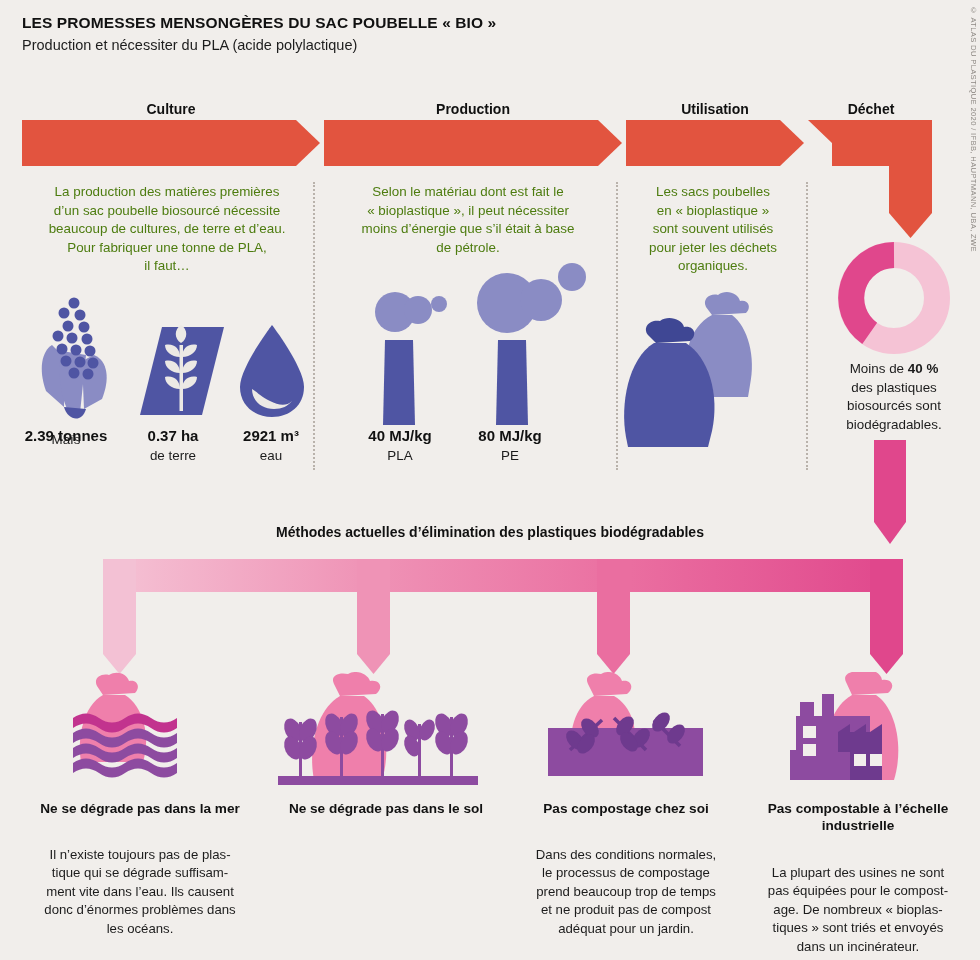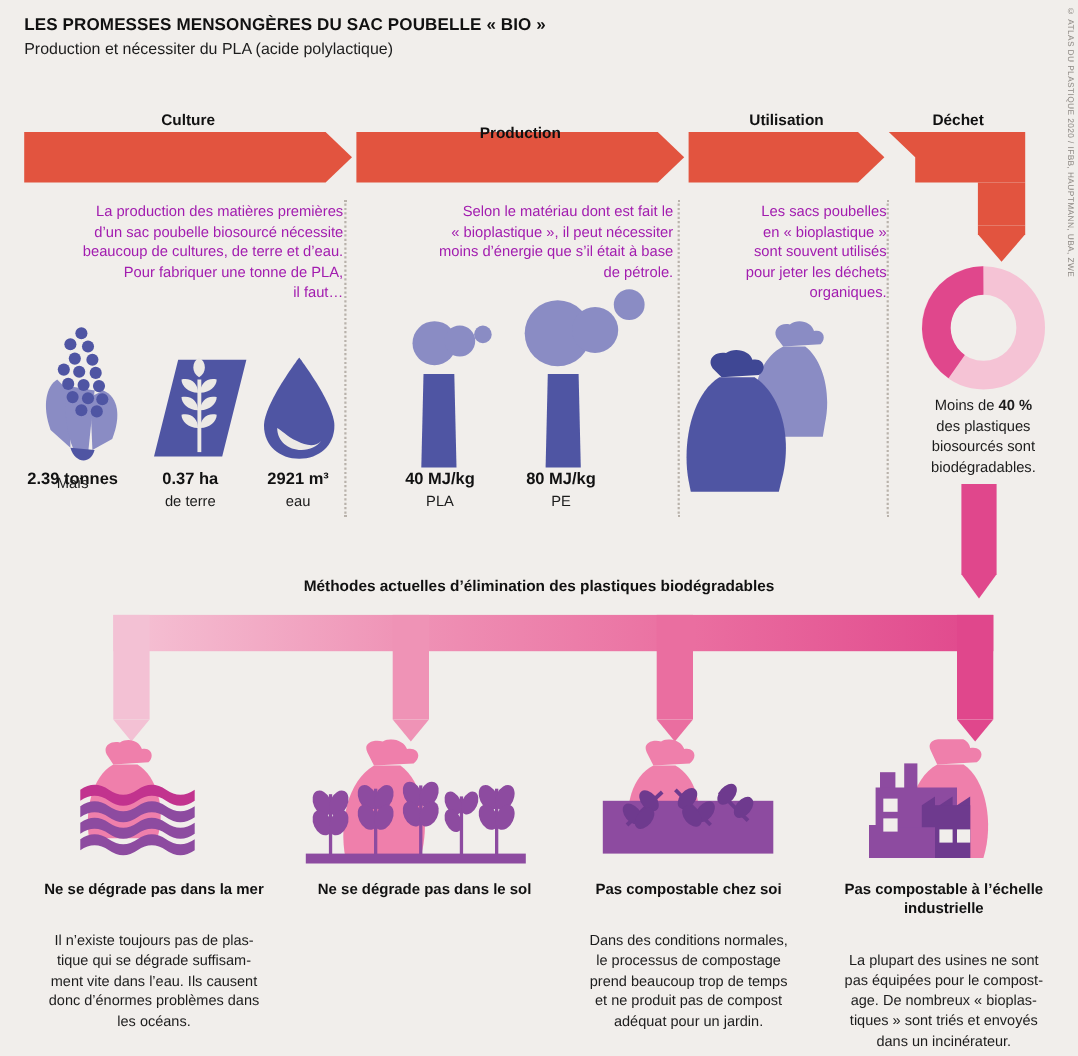--- a/index.html
+++ b/index.html
@@ -42,24 +42,24 @@
     position: absolute; top: 101px;
     font-size: 14px; font-weight: bold; color: #111;
     text-align: center;
   }
 
   .band { position: absolute; left: 0; top: 0; width: 980px; height: 260px; pointer-events: none; }
 
   
   .blurb {
     position: absolute;
-    text-align: right;
+    text-align: center;
     font-size: 13.4px;
     line-height: 18.5px;
-    color: #a21caf;
+    color: #4d7c0f;
   }
 
   
   .vsep {
     position: absolute;
     width: 0; border-left: 2px dotted #b9b2ab;
   }
 
   
   .statnum {
@@ -119,21 +119,21 @@
     <polygon points="626,120 780,120 804,143 780,166 626,166" fill="#e2543f"></polygon>
 
     <path d="M808,120 L932,120 L932,205 L952,205 L910,237 L868,205 L888,205 L888,166 L808,166 L832,143 Z" fill="#e2543f" style="display:none"></path>
 
     <polygon points="808,120 932,120 932,166 832,166 832,143" fill="#e2543f"></polygon>
     <polygon points="889,166 932,166 932,205 889,205" fill="#e2543f"></polygon>
     <polygon points="889,205 932,205 932,213 910.5,238 889,213" fill="#e2543f"></polygon>
   </svg>
 
   <div class="stage-label" style="left:22px;  width:298px;">Culture</div>
-  <div class="stage-label" style="left:324px; width:298px;margin-top:11px;">Production</div>
+  <div class="stage-label" style="left:324px; width:298px;">Production</div>
   <div class="stage-label" style="left:626px; width:178px;">Utilisation</div>
   <div class="stage-label" style="left:806px; width:130px;">Déchet</div>
 
   <div class="vsep" style="left:313px; top:182px; height:288px;"></div>
   <div class="vsep" style="left:616px; top:182px; height:288px;"></div>
   <div class="vsep" style="left:806px; top:182px; height:288px;"></div>
 
   <div class="blurb" style="left:22px;  top:183px; width:290px; white-space:pre-line;">La production des matières premières
 d’un sac poubelle biosourcé nécessite
 beaucoup de cultures, de terre et d’eau.
@@ -381,21 +381,21 @@
 
   <div class="panel-title" style="left:10px;  top:800px; width:260px; white-space:pre-line;">Ne se dégrade pas dans la mer</div>
   <div class="panel-body" style="left:18px;  top:822px; width:244px; white-space:pre-line;">Il n’existe toujours pas de plas-
 tique qui se dégrade suffisam-
 ment vite dans l’eau. Ils causent
 donc d’énormes problèmes dans
 les océans.</div>
 
   <div class="panel-title" style="left:258px; top:800px; width:256px; white-space:pre-line;">Ne se dégrade pas dans le sol</div>
 
-  <div class="panel-title" style="left:502px; top:800px; width:248px; white-space:pre-line;">Pas compostable chez soi</div>
+  <div class="panel-title" style="left:502px; top:800px; width:248px; white-space:pre-line;">Pas compostage chez soi</div>
   <div class="panel-body" style="left:504px; top:822px; width:244px; white-space:pre-line;">Dans des conditions normales,
 le processus de compostage
 prend beaucoup trop de temps
 et ne produit pas de compost
 adéquat pour un jardin.</div>
 
   <div class="panel-title" style="left:740px; top:800px; width:236px; white-space:pre-line;">Pas compostable à l’échelle
 industrielle</div>
   <div class="panel-body" style="left:742px; top:840px; width:232px; white-space:pre-line;">La plupart des usines ne sont
 pas équipées pour le compost-

